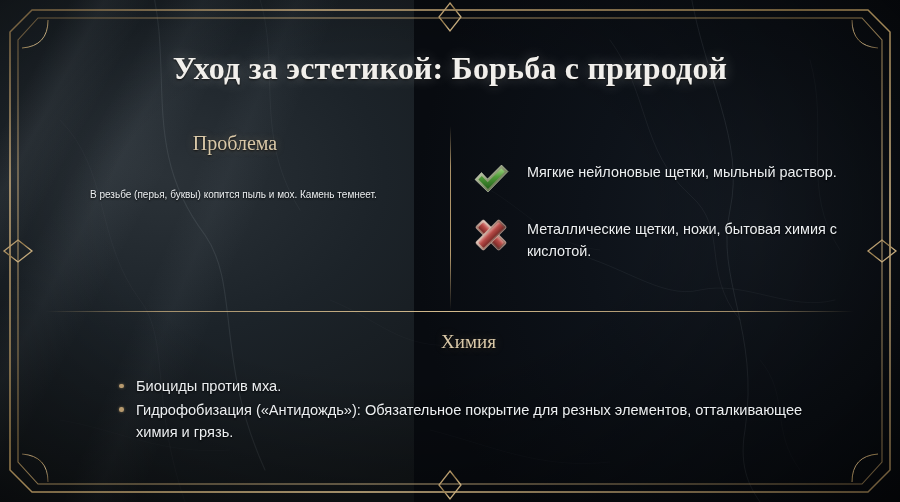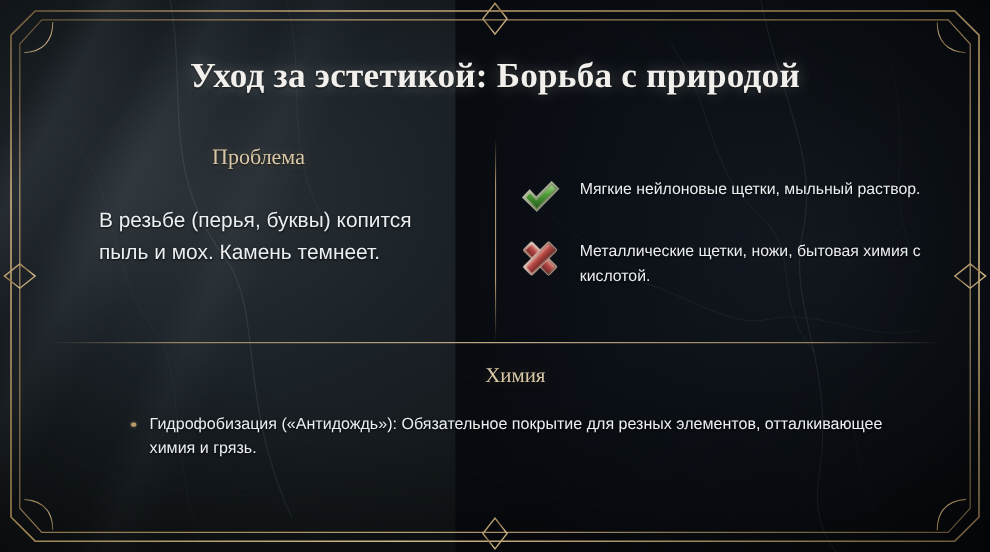--- a/index.html
+++ b/index.html
@@ -74,21 +74,21 @@
     font-size:20px;
     color:#d9c8a8;
     text-align:center;
     text-shadow:0 0 10px rgba(190,160,110,.30), 0 1px 2px rgba(0,0,0,.8);
   }
 
   .col-left { position:absolute; left:46px; top:0; width:378px; }
   .col-left .body {
     margin-top:32px;
     padding-left:44px;
-    font-size:19px;
+    font-size:10px;
     line-height:1.52;
     color:#eceff1;
     text-shadow:0 1px 2px rgba(0,0,0,.85);
   }
 
   .col-right { position:absolute; left:468px; top:0; width:390px; }
   .tool-list { margin-top:28px; }
   .tool-row {
     display:flex; align-items:flex-start;
     gap:13px;
@@ -294,18 +294,19 @@
         </div>
       </div>
     </div>
 
     <div class="v-div"></div>
     <div class="h-div"></div>
 
     <div class="bottom">
       <div class="sec-head">Химия</div>
       <ul class="bullets" style="list-style:none;">
+        <li class="bullet">Биоциды против мха.</li>
         <li class="bullet">Гидрофобизация («Антидождь»): Обязательное покрытие для резных элементов, отталкивающее химия и грязь.</li>
       </ul>
     </div>
 
   </div>
 </div>
 
 </body></html>

